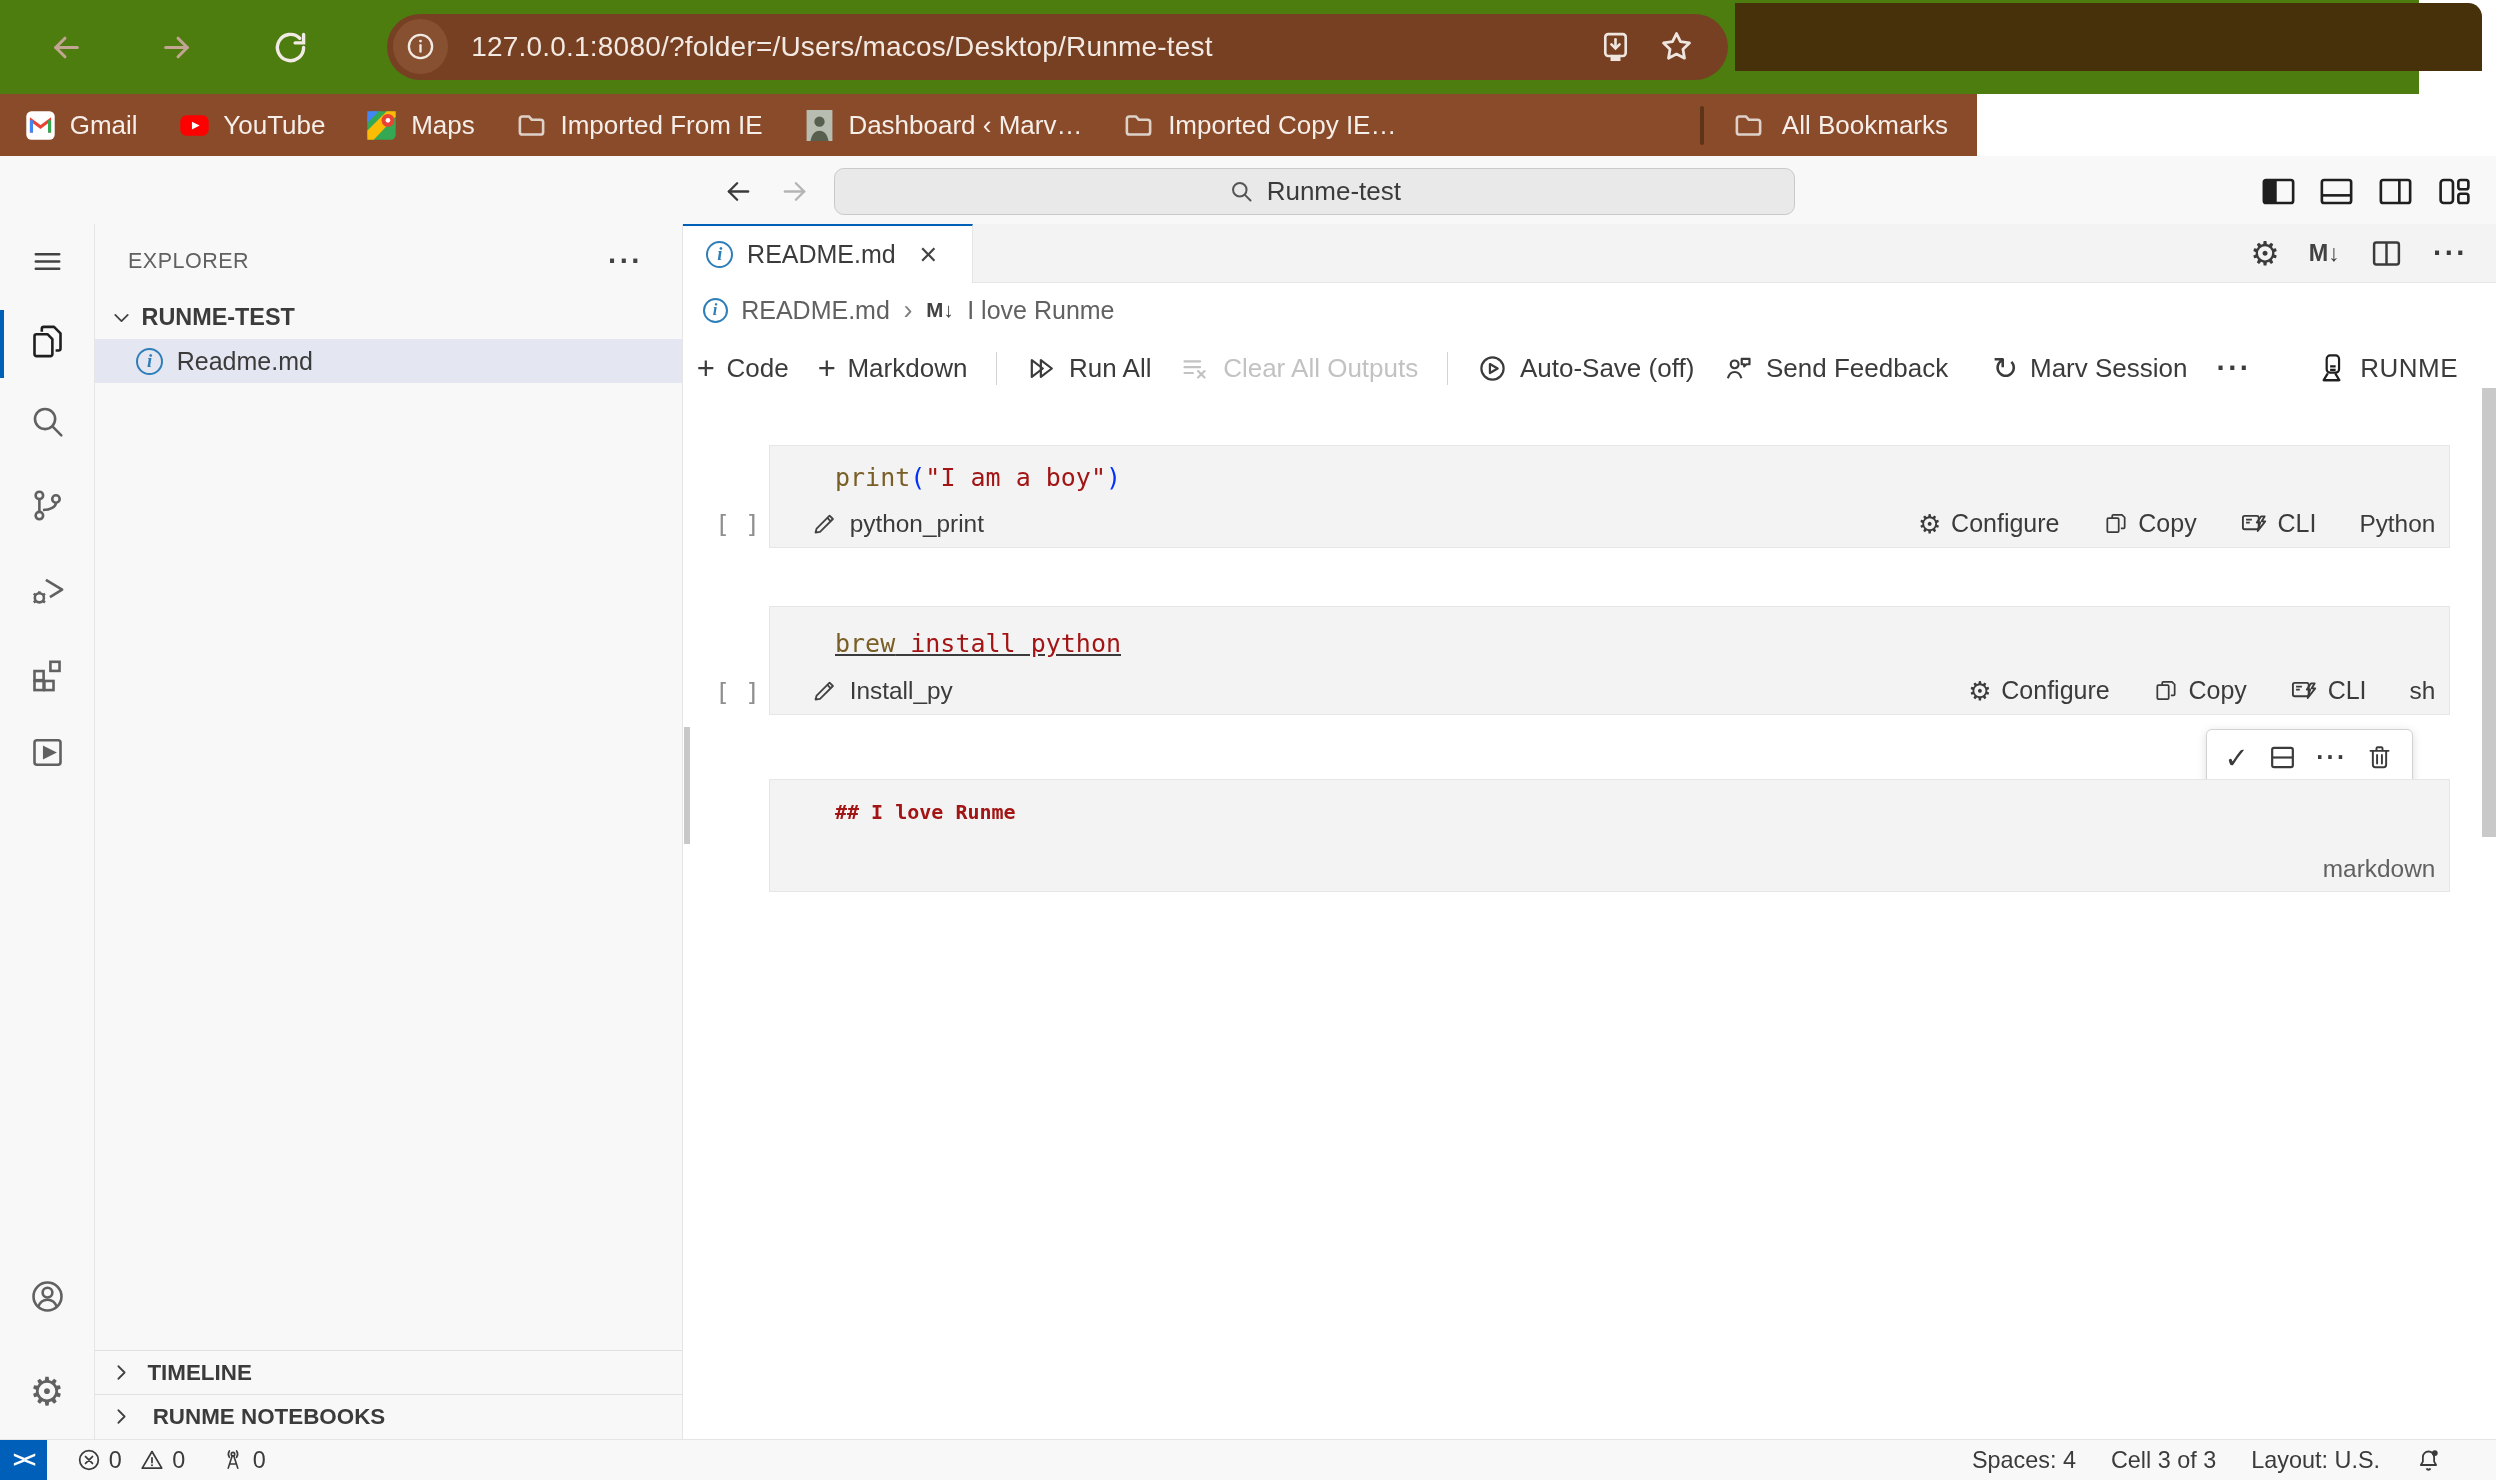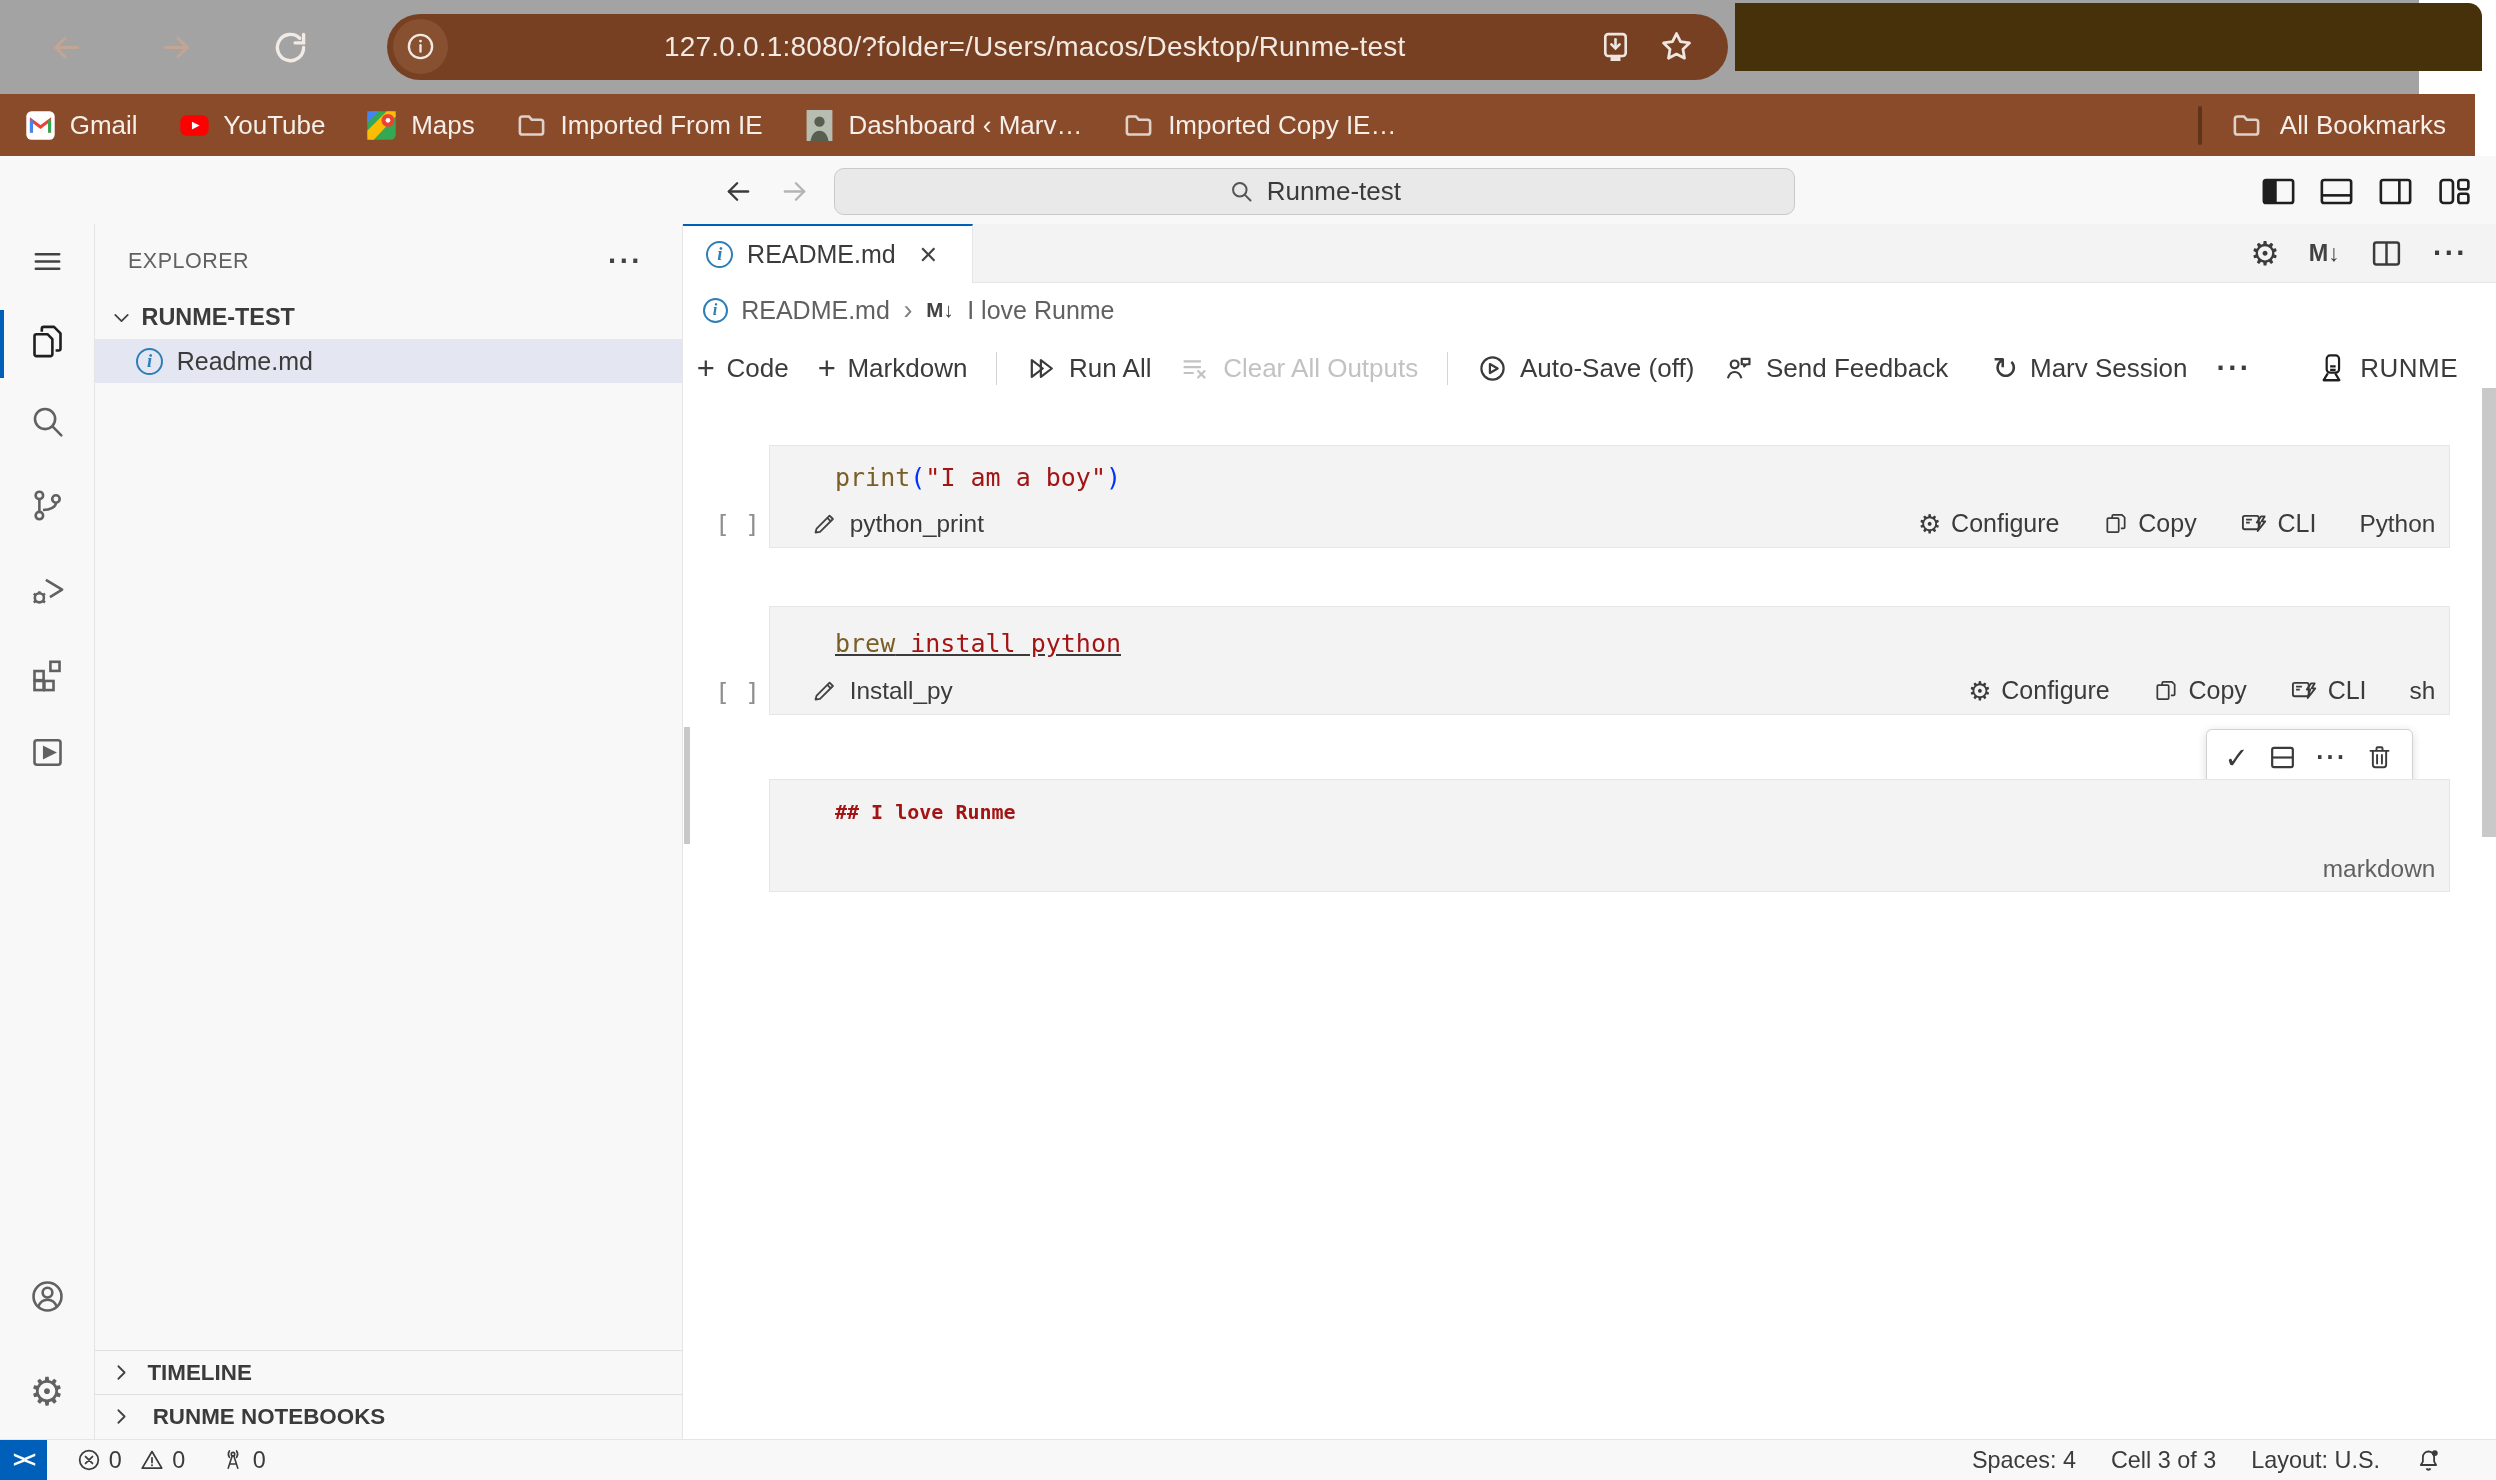--- a/index.html
+++ b/index.html
@@ -1,28 +1,28 @@
 <!DOCTYPE html>
 <html><head>
 <meta charset="utf-8">
 <style>
   * { margin:0; padding:0; box-sizing:border-box; }
   html,body { width:2497px; height:1480px; overflow:hidden; }
   body { font-family:"Liberation Sans", sans-serif; background:#fff; position:relative; color:#3b3b3b; }
   svg { display:block; }
 
   
-  .nav-row { position:absolute; left:0; top:0; width:2419px; height:94px; background:#a3a3a3;text-align:center; }
+  .nav-row { position:absolute; left:0; top:0; width:2419px; height:94px; background:#4d7c0f; }
   .nav-btn { position:absolute; top:21.5px; width:51px; height:51px; display:flex; align-items:center; justify-content:center; border-radius:50%; }
   .url-pill { position:absolute; left:387px; top:13.7px; width:1341px; height:66px; background:#774023; border-radius:33px; display:flex; align-items:center; color:#f2e9e2; }
   .site-chip { width:55px; height:55px; margin-left:5.9px; border-radius:50%; background:#875031; display:flex; align-items:center; justify-content:center; }
   .url-text { font-size:28px; margin-left:23.4px; letter-spacing:0.2px; white-space:nowrap; flex:1; }
   .pill-icons { display:flex; align-items:center; gap:25px; margin-right:33px; }
   .redacted { position:absolute; left:1735px; top:2.9px; width:2698px; width:747px; height:68px; background:#46310a; border-top-right-radius:13.7px; }
-  .bm-row { position:absolute; left:0; top:94px; width:2475px; height:62px; background:#8a4b2b; display:flex; align-items:center; color:#f6eee8; font-size:26px; }
+  .bm-row { position:absolute; left:0; top:94px; width:1977px; height:62px; background:#8a4b2b; display:flex; align-items:center; color:#f6eee8; font-size:26px; }
   .bm-item { display:flex; align-items:center; gap:13.7px; margin-left:41px; white-space:nowrap; }
   .bm-right { margin-left:auto; display:flex; align-items:center; gap:17.6px; margin-right:29px; }
   .bm-sep { width:3.9px; height:39px; background:#5d3418; border-radius:2px; margin-right:11.7px; }
 
   
   .titlebar { position:absolute; left:0; top:156px; width:2497px; height:68px; background:#f8f8f8; }
   .tb-nav { position:absolute; top:14.6px; width:41px; height:41px; display:flex; align-items:center; justify-content:center; }
   .cmd-center { position:absolute; left:834px; top:11.7px; width:961px; height:47px; background:#e9e9e9; border:1px solid #c9c9c9; border-radius:9.8px; display:flex; align-items:center; justify-content:center; gap:11.7px; font-size:26px; color:#3b3b3b; }
   .layout-icons { position:absolute; right:21.5px; top:13.7px; display:flex; gap:15.6px; }
   .layout-icons > div { width:43px; height:43px; display:flex; align-items:center; justify-content:center; }

